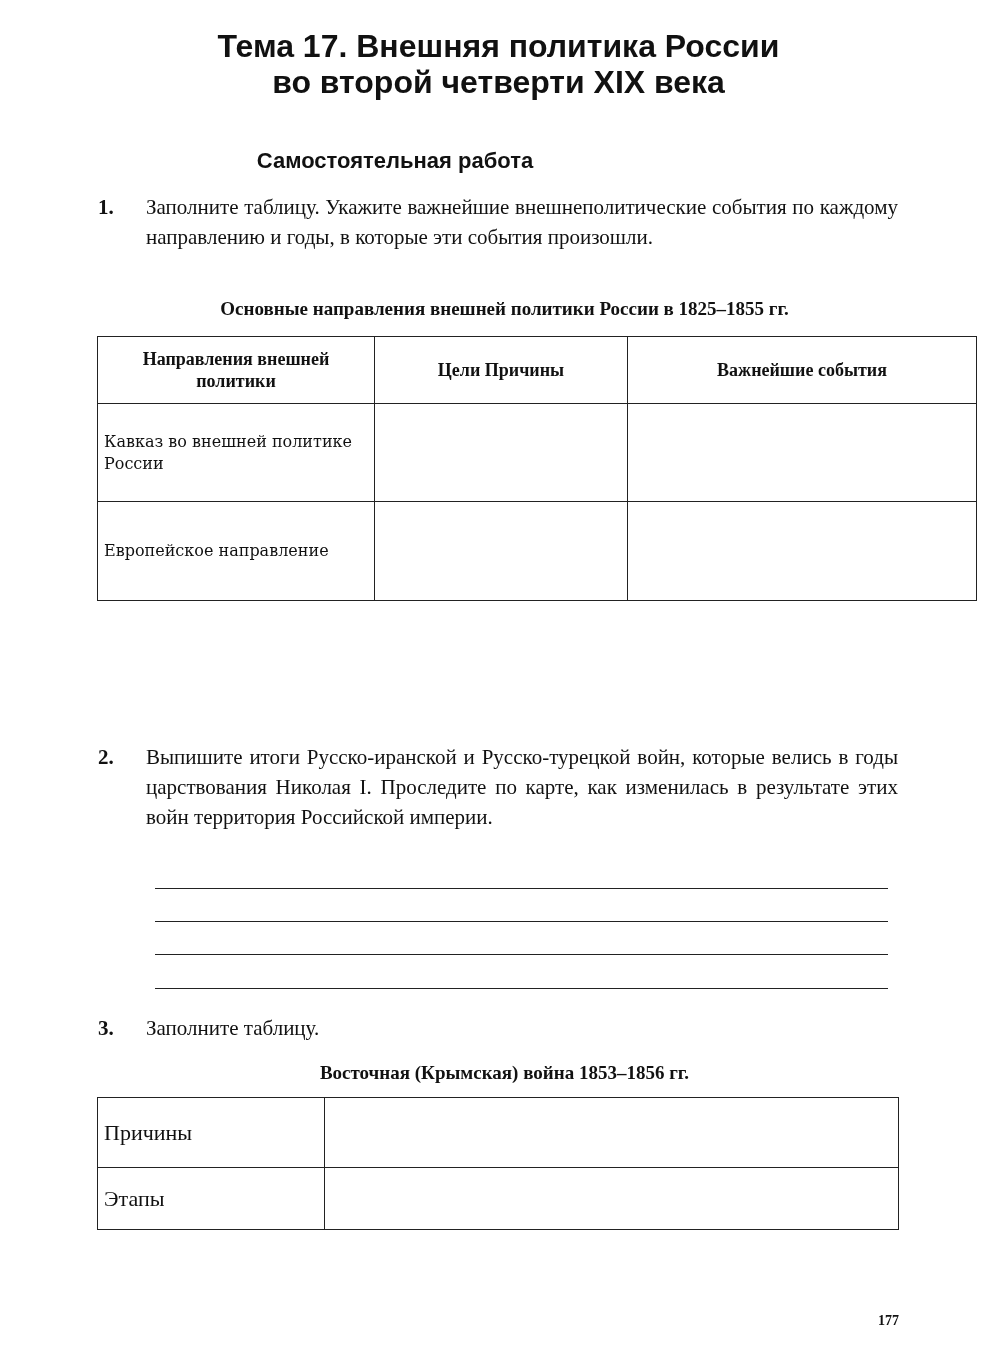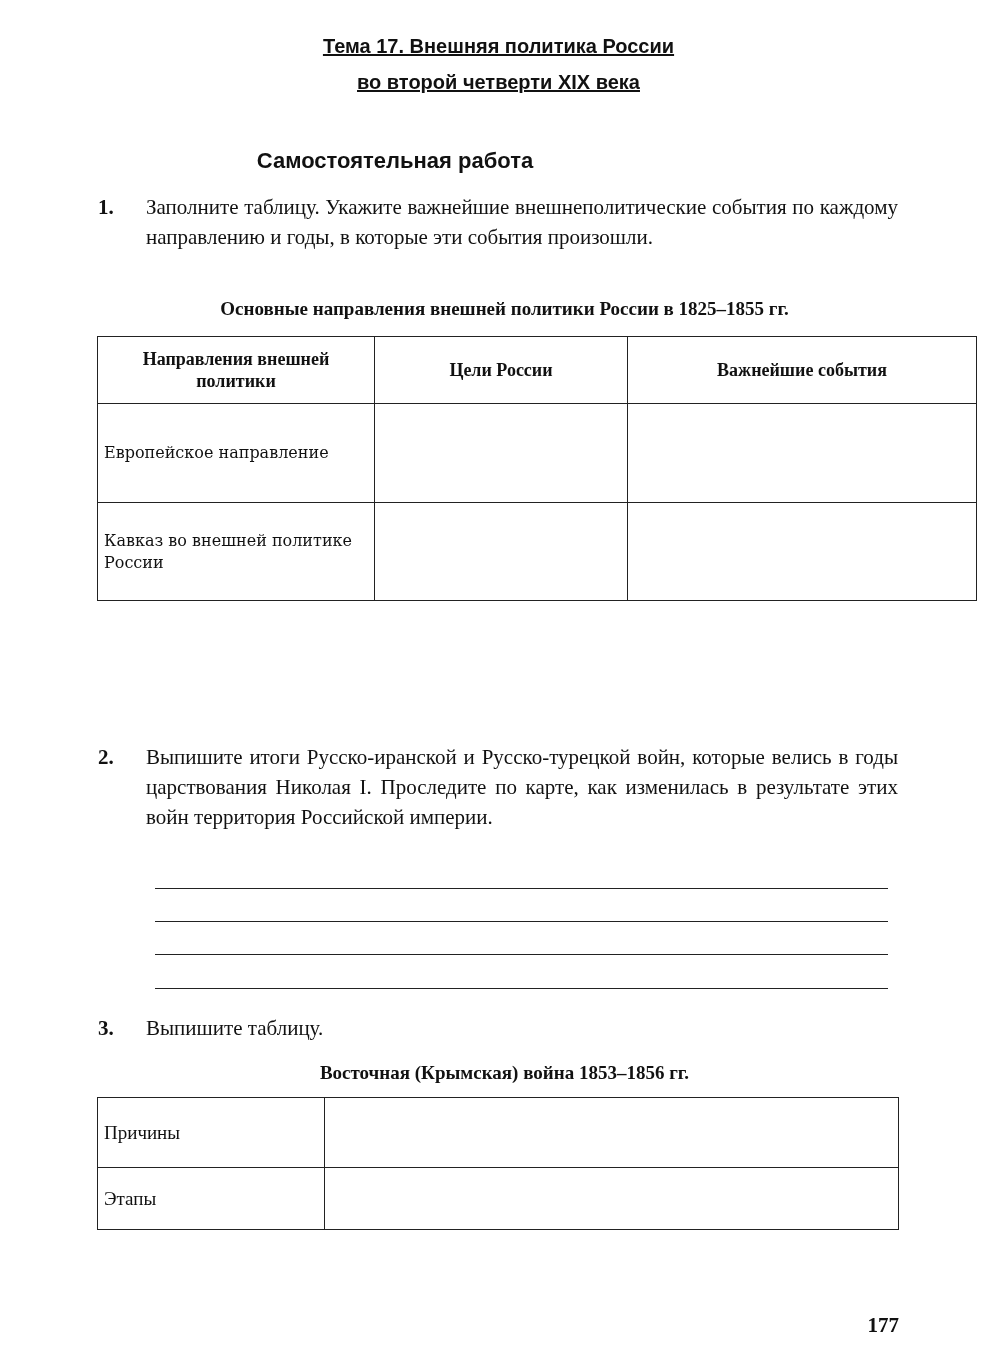--- a/index.html
+++ b/index.html
@@ -5,21 +5,21 @@
     html, body { margin: 0; padding: 0; background: #ffffff; }
     body {
       width: 997px; height: 1370px; position: relative; overflow: hidden;
       color: #111111;
       font-family: "DejaVu Serif", "Liberation Serif", serif;
     }
     .title {
       position: absolute; left: 0; width: 997px; top: 28px;
       text-align: center;
       font-family: "Liberation Sans", "DejaVu Sans", sans-serif;
-      font-weight: bold; font-size: 20px; line-height: 36px; color: #111; text-decoration: underline;
+      font-weight: bold; font-size: 32px; line-height: 36px; color: #111;
     }
     .subtitle {
       position: absolute; left: 0; width: 790px; top: 146px;
       text-align: center;
       font-family: "Liberation Sans", "DejaVu Sans", sans-serif;
       font-weight: bold; font-size: 22px; line-height: 30px; color: #111;
     }
     .task {
       position: absolute; left: 98px; width: 800px;
       font-family: "Liberation Serif", "DejaVu Serif", serif;
@@ -47,30 +47,30 @@
     }
     #table1 { left: 97px; top: 336px; width: 880px; }
     #table1 th { height: 66px; }
     #table1 .c1 { width: 264px; }
     #table1 .c2 { width: 240px; }
     #table1 td.label { line-height: 22px; }
     #table2 { left: 97px; top: 1097px; width: 802px; }
     #table2 td.label {
       width: 214px;
       font-family: "Liberation Serif", "DejaVu Serif", serif;
-      font-size: 19px;
+      font-size: 22px;
     }
     .answer-line {
       position: absolute; left: 155px; width: 733px; height: 0;
       border-top: 1.5px solid #222;
     }
     .page-number {
       position: absolute; right: 98px; top: 1313px;
       font-family: "Liberation Serif", "DejaVu Serif", serif;
-      font-weight: bold; font-size: 21px;
+      font-weight: bold; font-size: 14px;
     }
   </style>
 </head>
 <body>
 
 <div class="title">
   <div>Тема 17. Внешняя политика России</div>
   <div>во второй четверти XIX века</div>
 </div>
 
@@ -80,49 +80,49 @@
   <span class="num">1.</span>
   <div class="text">Заполните таблицу. Укажите важнейшие внешнеполитические события по каждому направлению и годы, в которые эти события произошли.</div>
 </div>
 
 <div class="caption" style="top:296px;">Основные направления внешней политики России в 1825–1855 гг.</div>
 
 <table class="grid" id="table1">
   <tbody>
       <tr>
     <th class="c1">Направления внешней политики</th>
-    <th class="c2">Цели России</th>
+    <th class="c2">Цели Причины</th>
     <th>Важнейшие события</th>
+  </tr>
+  <tr style="height:98px;">
+    <td class="label">Кавказ во внешней политике России</td>
+    <td></td>
+    <td></td>
   </tr>
   <tr style="height:99px;">
     <td class="label">Европейское направление</td>
-    <td></td>
-    <td></td>
-  </tr>
-  <tr style="height:98px;">
-    <td class="label">Кавказ во внешней политике России</td>
     <td></td>
     <td></td>
   </tr>
 </tbody>
   </table>
 
 <div class="task" style="top:742px;">
   <span class="num">2.</span>
   <div class="text">Выпишите итоги Русско-иранской и Русско-турецкой войн, которые велись в годы царствования Николая I. Проследите по карте, как изменилась в результате этих войн территория Российской империи.</div>
 </div>
 
 <div class="answer-line" style="top:888px;"></div>
 <div class="answer-line" style="top:921px;"></div>
 <div class="answer-line" style="top:954px;"></div>
 <div class="answer-line" style="top:988px;"></div>
 
 <div class="task" style="top:1013px;">
   <span class="num">3.</span>
-  <div class="text">Выпишите таблицу.</div>
+  <div class="text">Заполните таблицу.</div>
 </div>
 
 <div class="caption" style="top:1060px;">Восточная (Крымская) война 1853–1856 гг.</div>
 
 <table class="grid" id="table2">
   <tbody>
       <tr style="height:70px;">
     <td class="label">Причины</td>
     <td></td>
   </tr>

